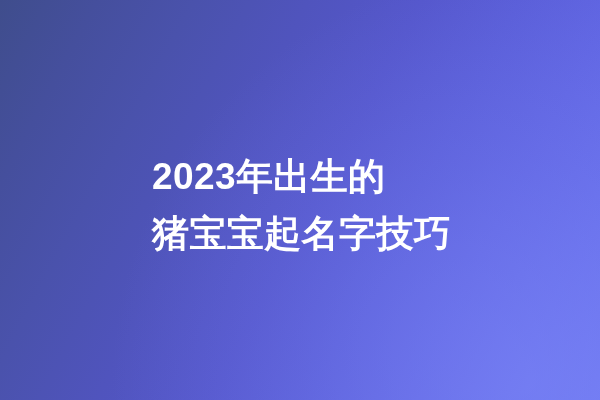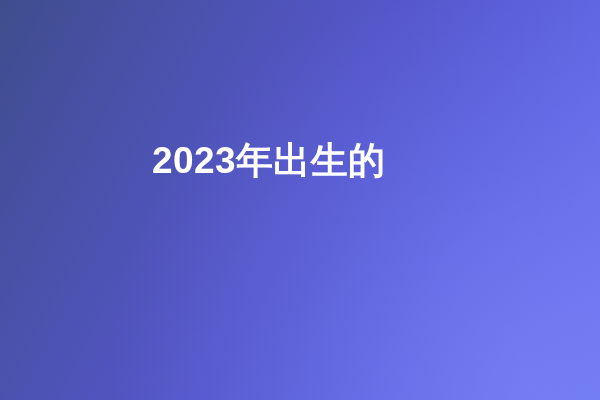--- a/index.html
+++ b/index.html
@@ -41,36 +41,37 @@
         rgba(125, 136, 248, 0.55) 0%,
         rgba(125, 136, 248, 0.22) 34%,
         rgba(125, 136, 248, 0.0) 64%
     );
     pointer-events: none;
   }
 
   #title-block {
     position: absolute;
     left: 152px;
-    top: 132px;
+    top: 148px;
     z-index: 2;
   }
 
   .title-line {
     display: block;
     color: #ffffff;
     font-size: 37px;
     font-weight: 700;
     line-height: 57px;
     letter-spacing: 0.4px;
     white-space: nowrap;
   }
 </style>
 </head>
 <body>
 
 <div id="card">
 
   <div id="title-block">
     <span class="title-line">2023年出生的</span>
+    <span class="title-line">猪宝宝起名字技巧</span>
   </div>
 
 </div>
 
 </body></html>

